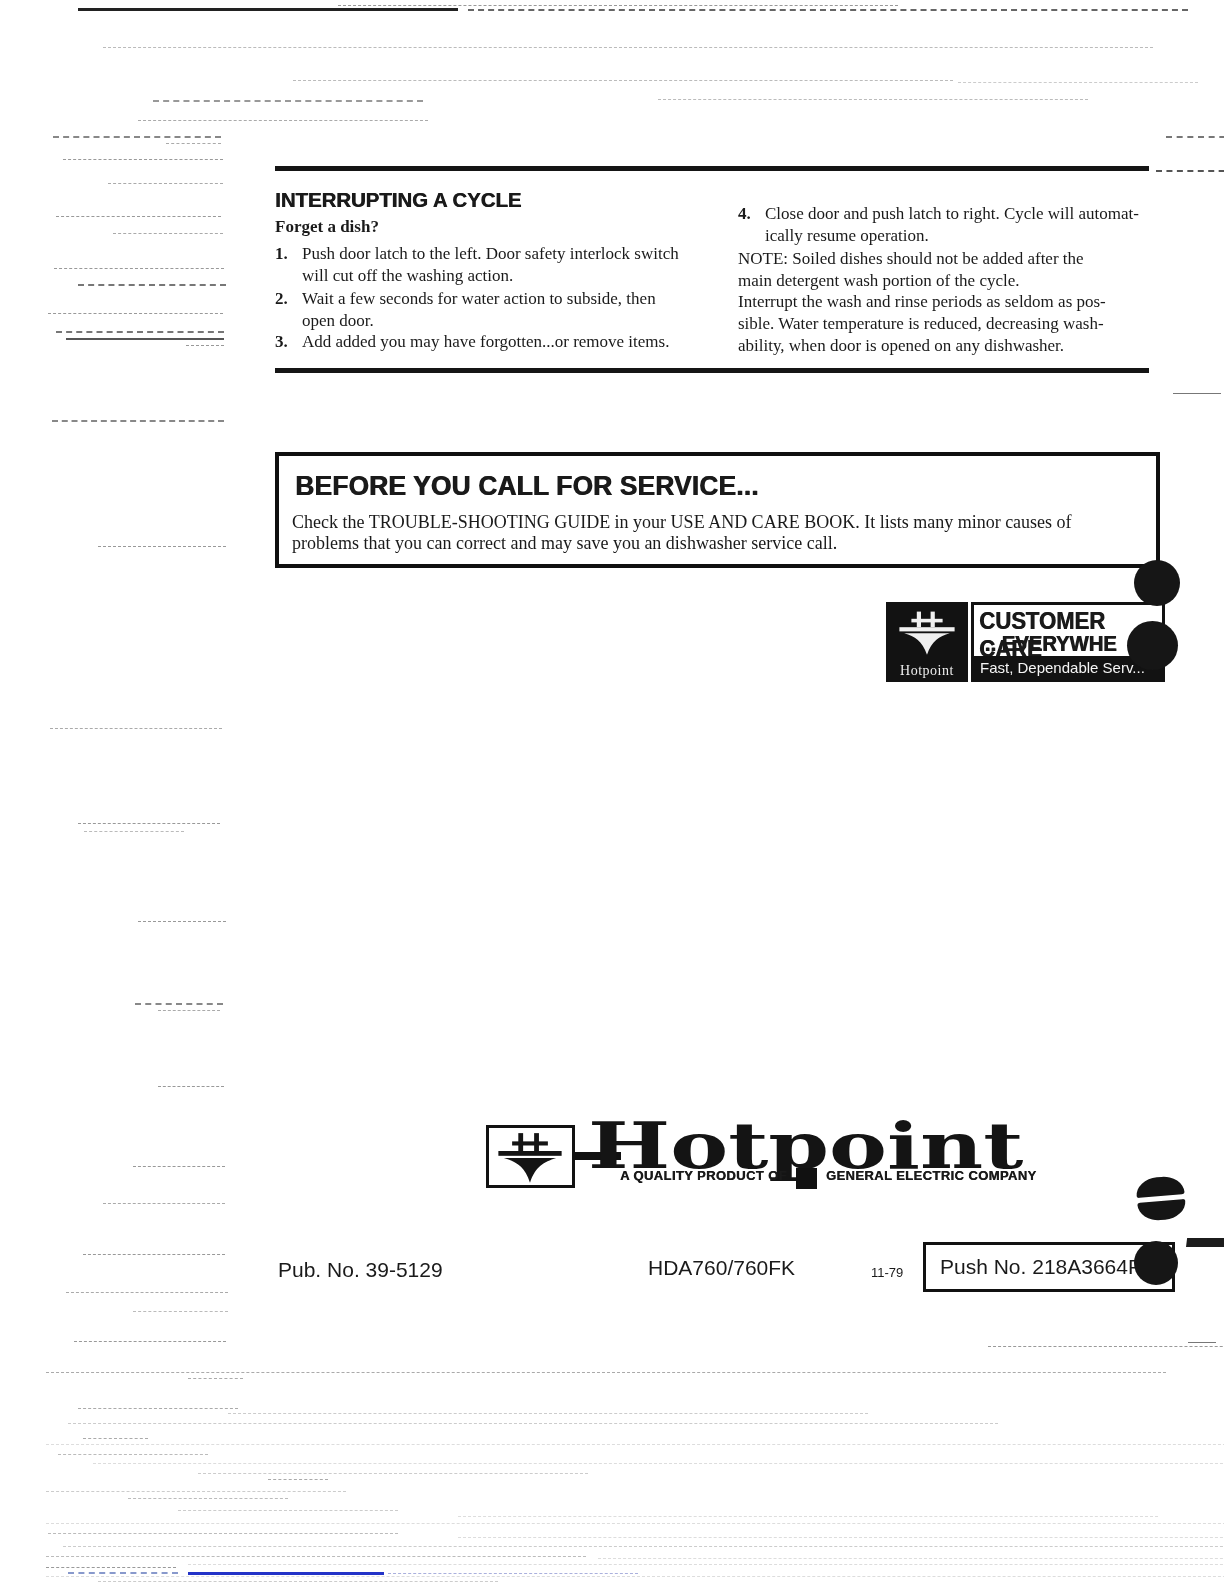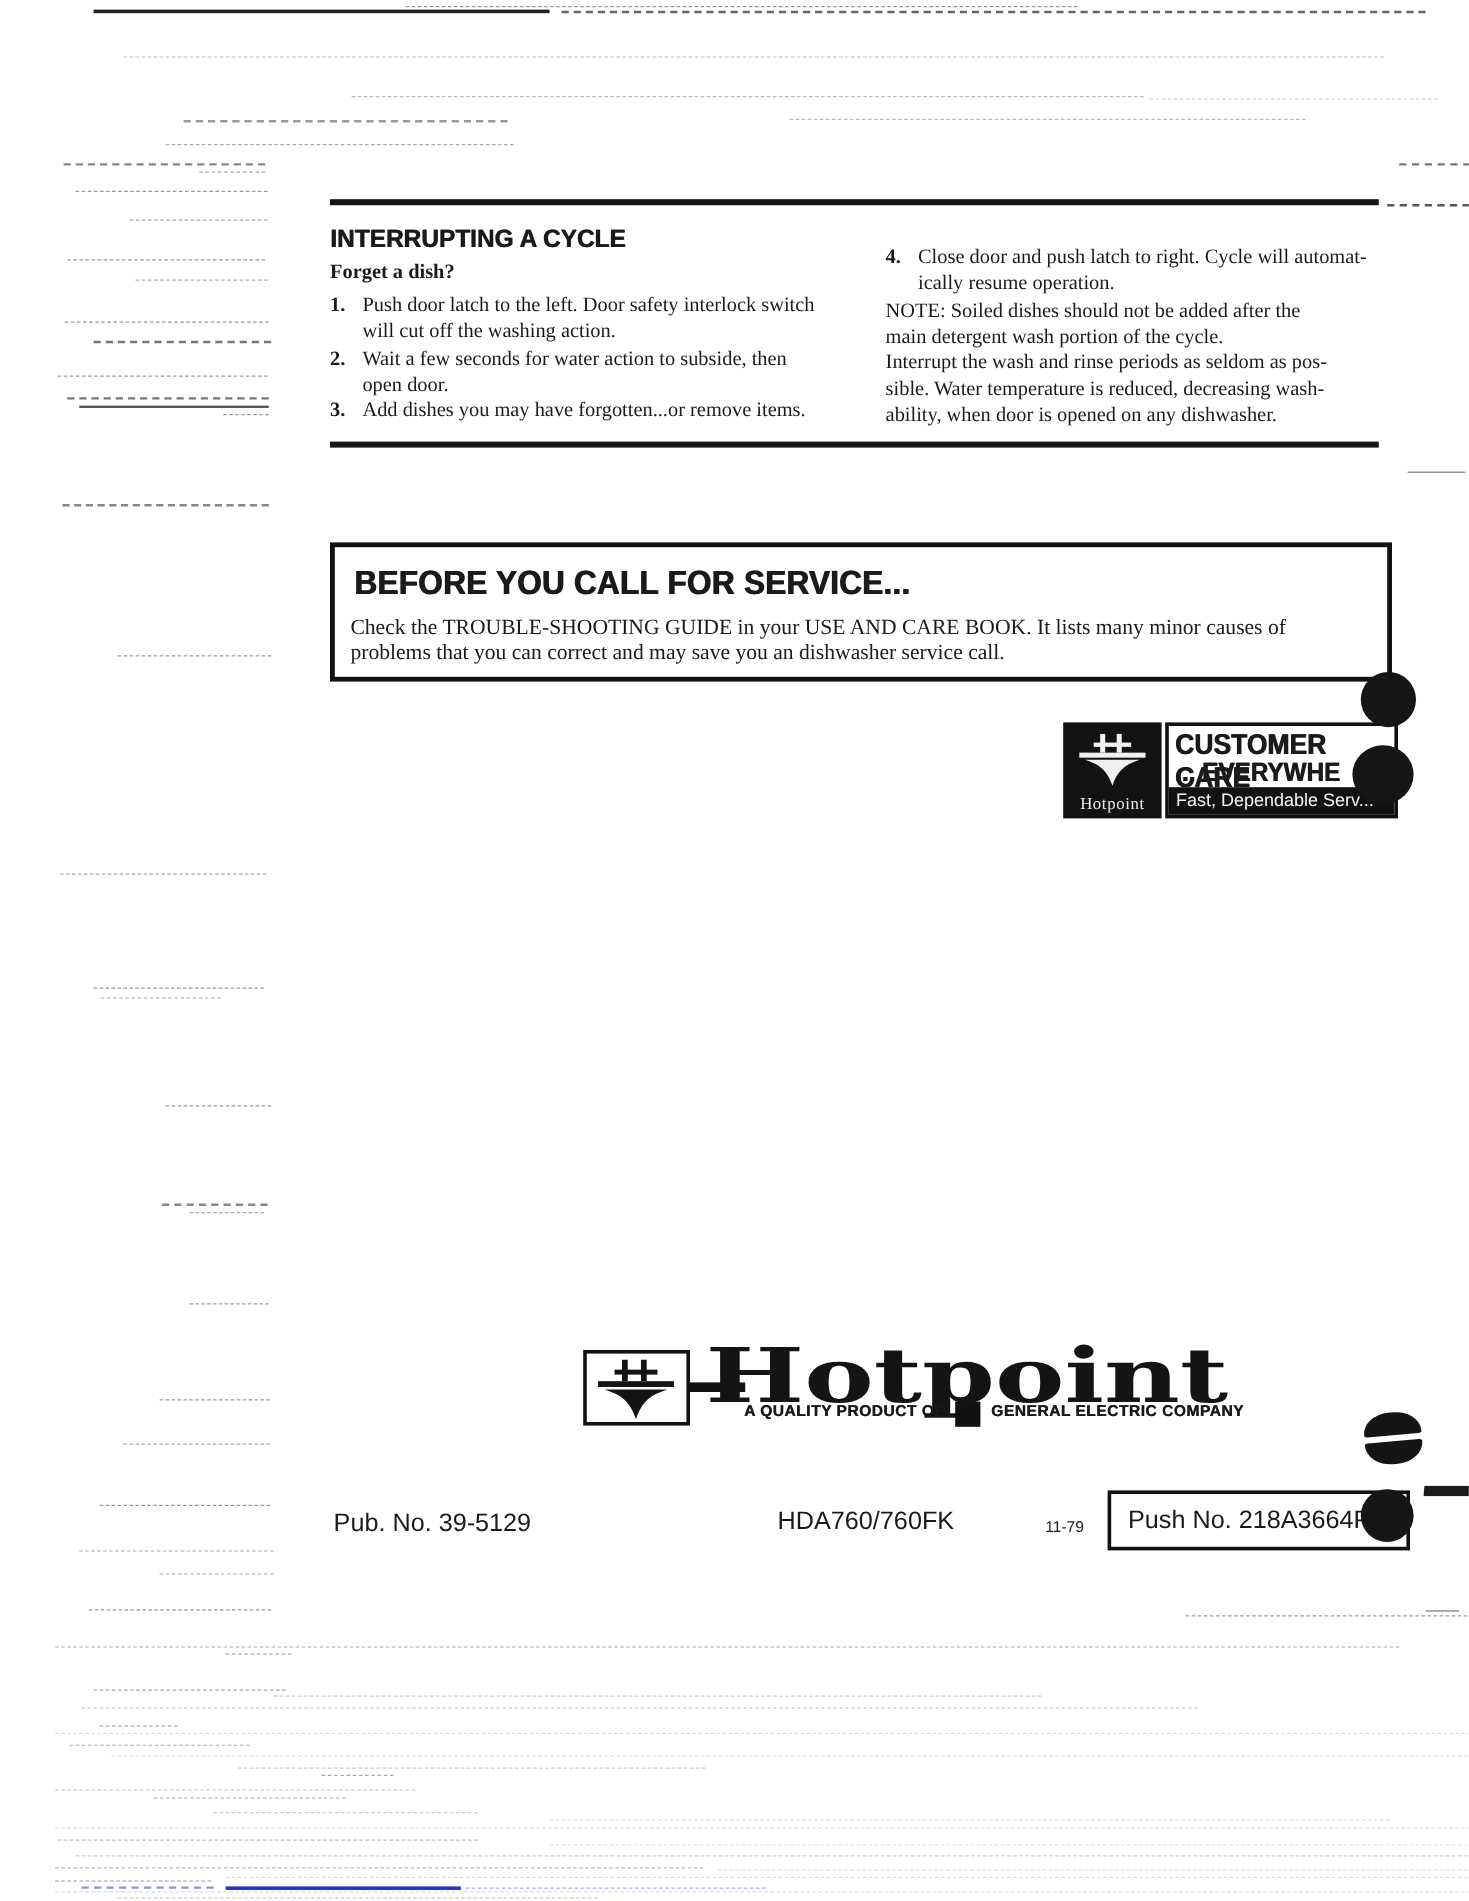--- a/index.html
+++ b/index.html
@@ -77,21 +77,21 @@
     <span class="txt">Push door latch to the left. Door safety interlock switch
 will cut off the washing action.</span>
   </div>
   <div class="abs step" style="left:237px;top:288px;width:432px;">
     <span class="num">2.</span>
     <span class="txt">Wait a few seconds for water action to subside, then
 open door.</span>
   </div>
   <div class="abs step" style="left:237px;top:331px;width:432px;">
     <span class="num">3.</span>
-    <span class="txt">Add dishes you may have forgotten...or remove items.</span>
+    <span class="txt">Add added you may have forgotten...or remove items.</span>
   </div>
 
   <div class="abs step" style="left:700px;top:203px;width:432px;">
     <span class="num">4.</span>
     <span class="txt">Close door and push latch to right. Cycle will automat-
 ically resume operation.</span>
   </div>
   <div class="abs bodytext" style="left:700px;top:291px;width:436px;">Interrupt the wash and rinse periods as seldom as pos-
 sible. Water temperature is reduced, decreasing wash-
 ability, when door is opened on any dishwasher.</div>

